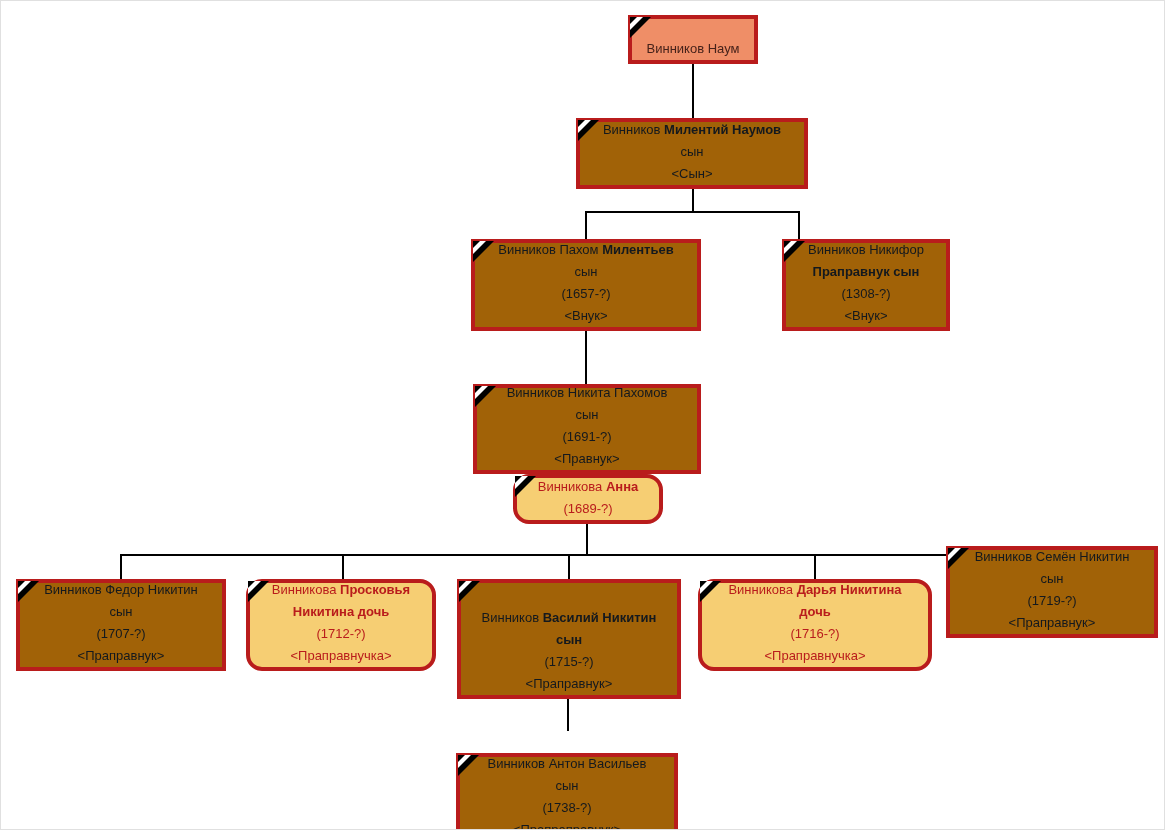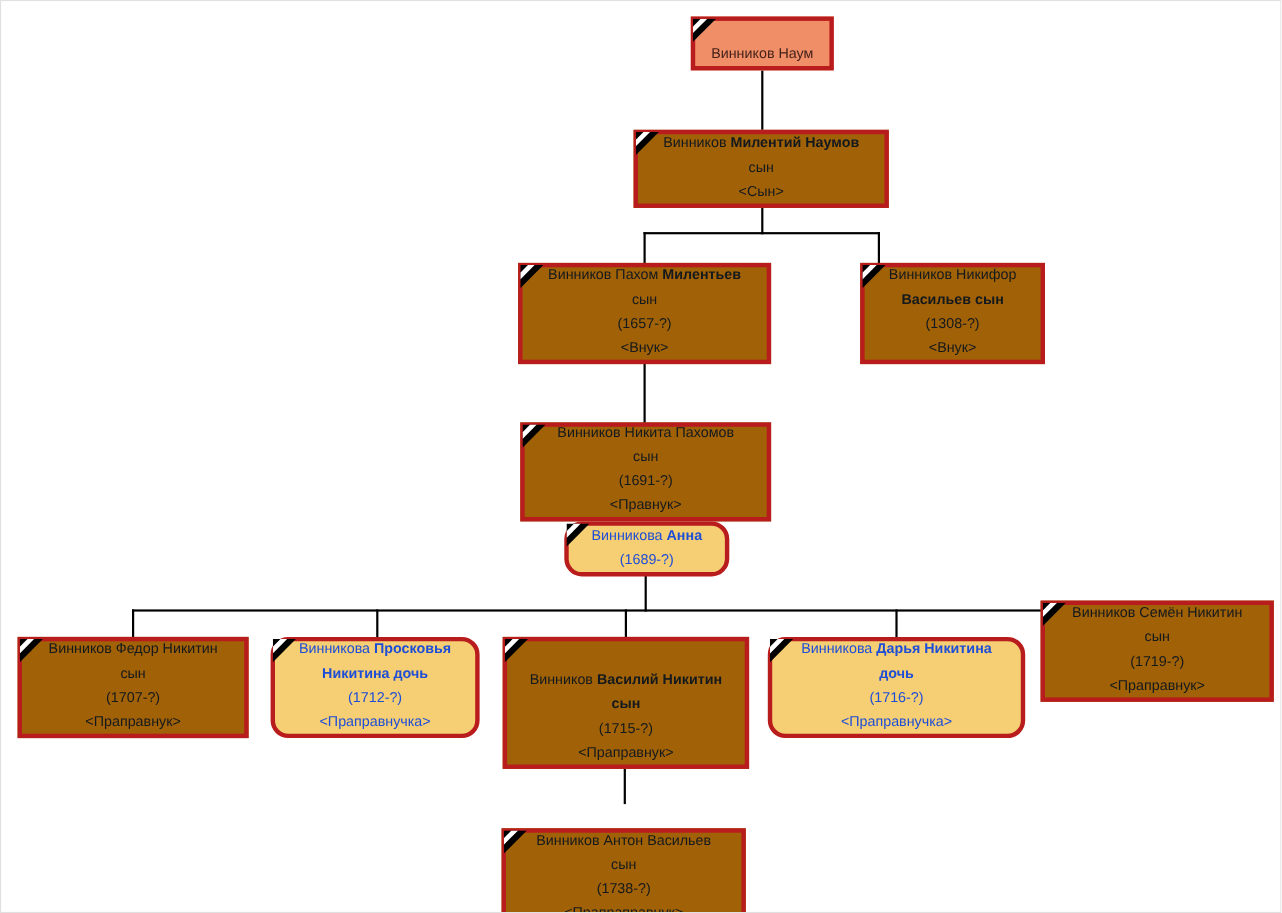--- a/index.html
+++ b/index.html
@@ -17,21 +17,21 @@
     box-sizing:border-box;
     border:4px solid #b91c1c;
     display:flex;
     flex-direction:column;
     justify-content:flex-end;
     align-items:center;
     text-align:center;
     cursor:pointer;
   }
   .male{background:#a16207;color:#14191e;}
-  .female{background:#f6ce73;border-radius:16px;color:#1d4ed8;}
+  .female{background:#f6ce73;border-radius:16px;color:#b91c1c;}
   .root{background:#ef8e67;color:#46221a;}
   .line{
     line-height:22px;
     font-size:13px;
     white-space:nowrap;
     width:100%;
     overflow:visible;
   }
   .b{font-weight:bold;}
   .fold{
@@ -93,21 +93,21 @@
     <div class="line">(1657-?)</div>
     <div class="line">&lt;Внук&gt;</div>
   </div>
 
   <div class="node male" style="left:755px;top:238px;width:168px;height:92px;margin-left:26px;">
     <svg class="fold" width="21" height="21" viewBox="0 0 21 21">
         <polygon points="0,0 21,0 0,21" fill="#000"></polygon>
         <polygon points="13,0 7,0 0,7 0,13" fill="#fff"></polygon>
       </svg>
     <div class="line"><span>Винников Никифор</span><span class="b"></span><span></span></div>
-    <div class="line"><span></span><span class="b">Васильев сын</span></div>
+    <div class="line"><span></span><span class="b">Праправнук сын</span></div>
     <div class="line">(1308-?)</div>
     <div class="line">&lt;Внук&gt;</div>
   </div>
 
   <div class="node male" style="left:472px;top:383px;width:228px;height:90px;">
     <svg class="fold" width="21" height="21" viewBox="0 0 21 21">
         <polygon points="0,0 21,0 0,21" fill="#000"></polygon>
         <polygon points="13,0 7,0 0,7 0,13" fill="#fff"></polygon>
       </svg>
     <div class="line"><span>Винников Никита Пахомов</span><span class="b"></span><span></span></div>

